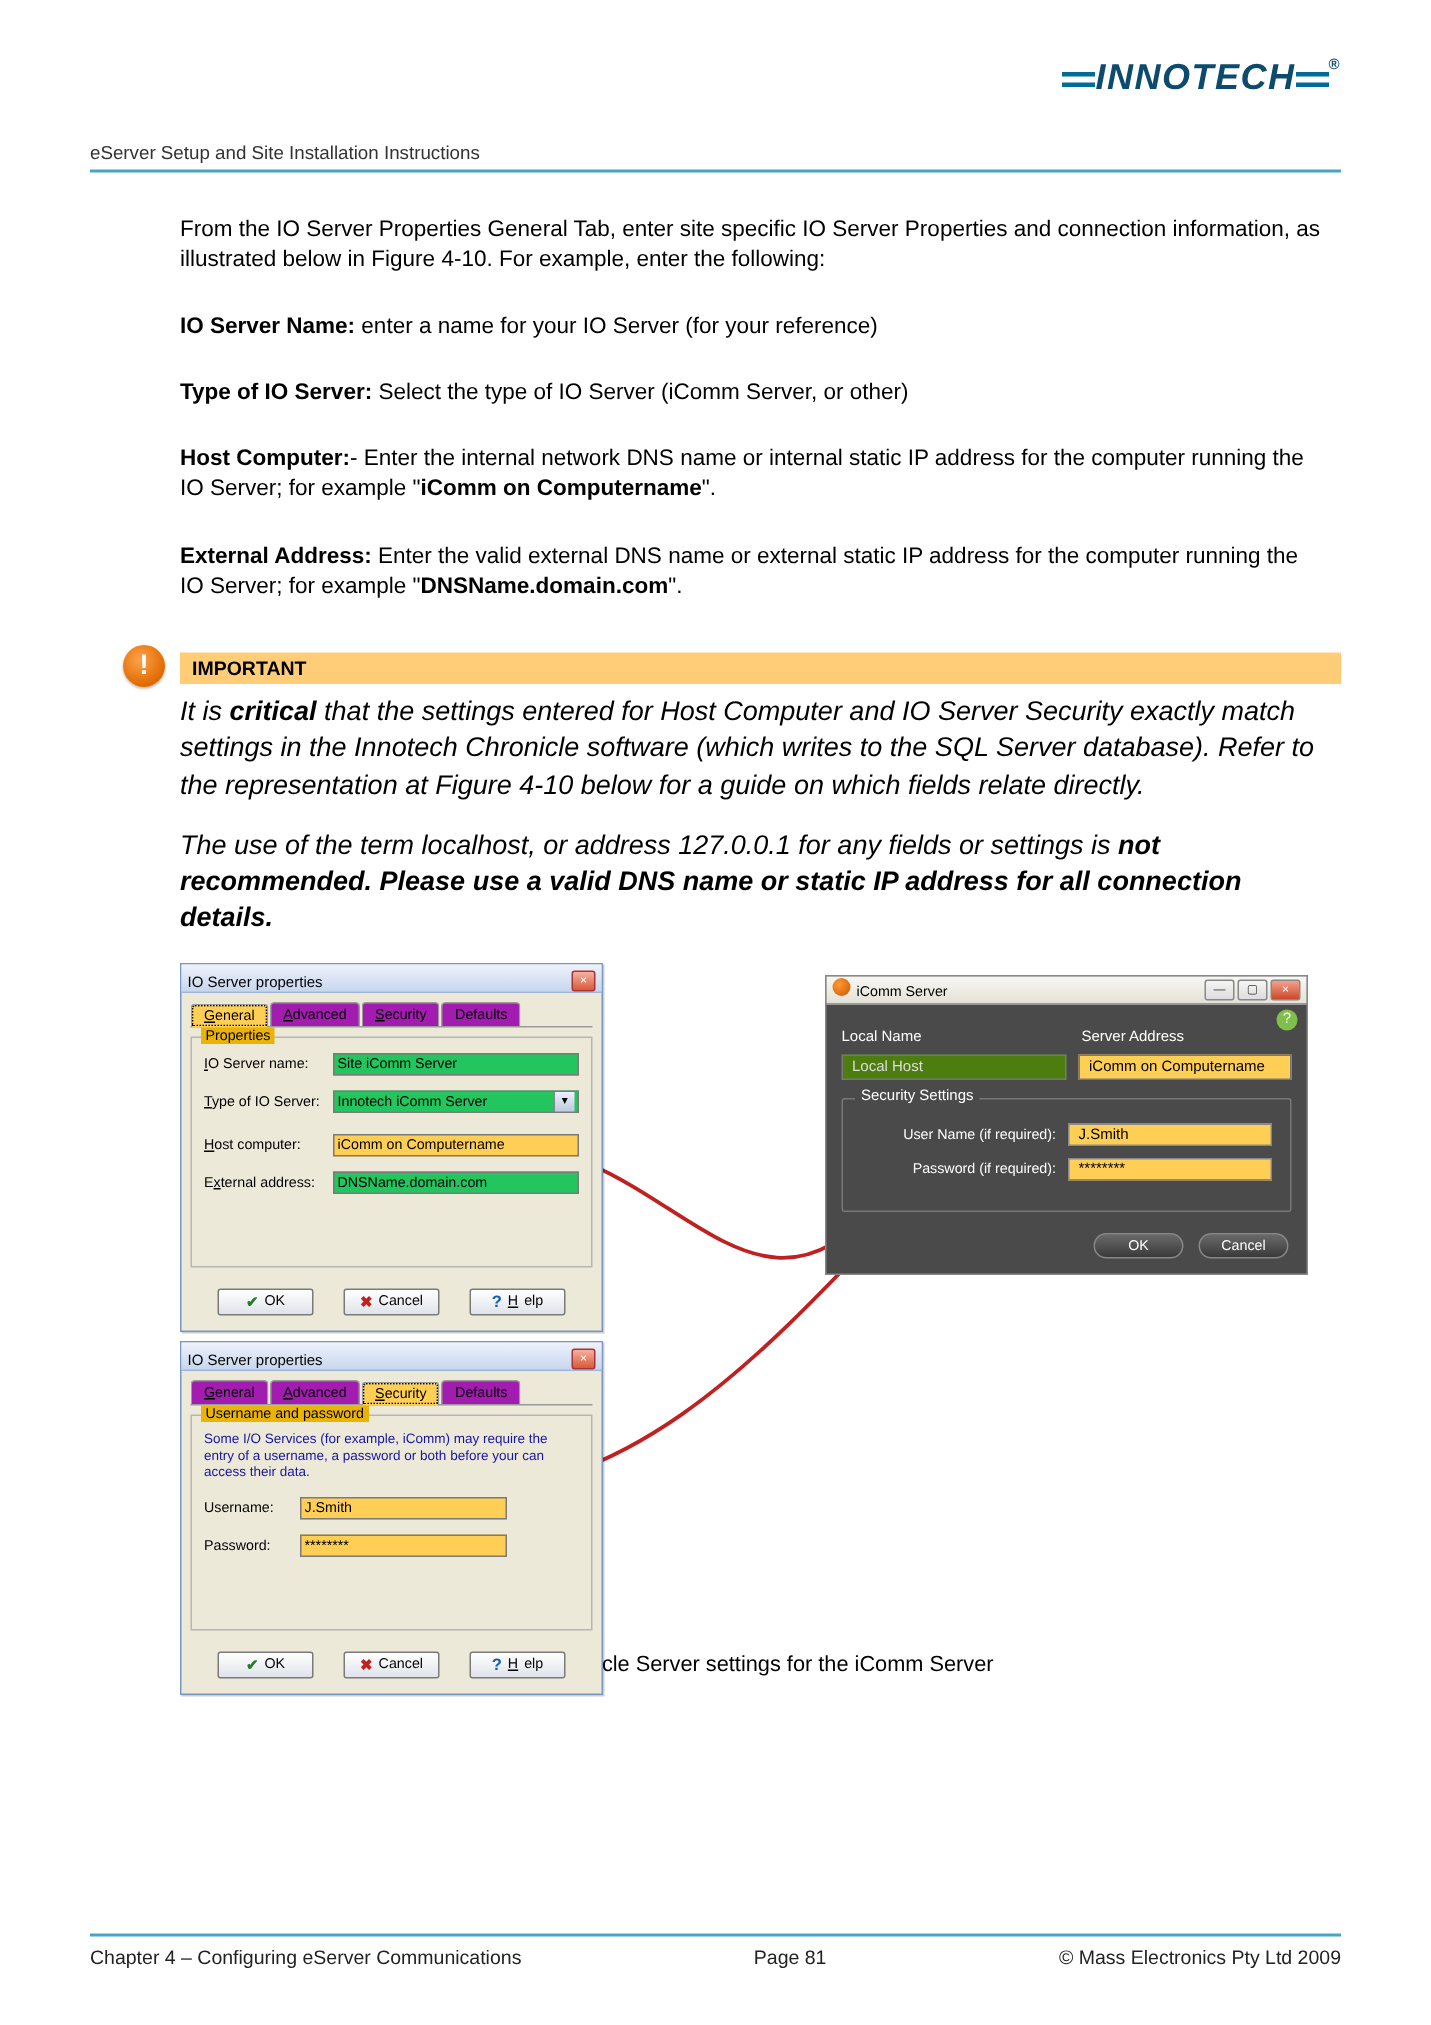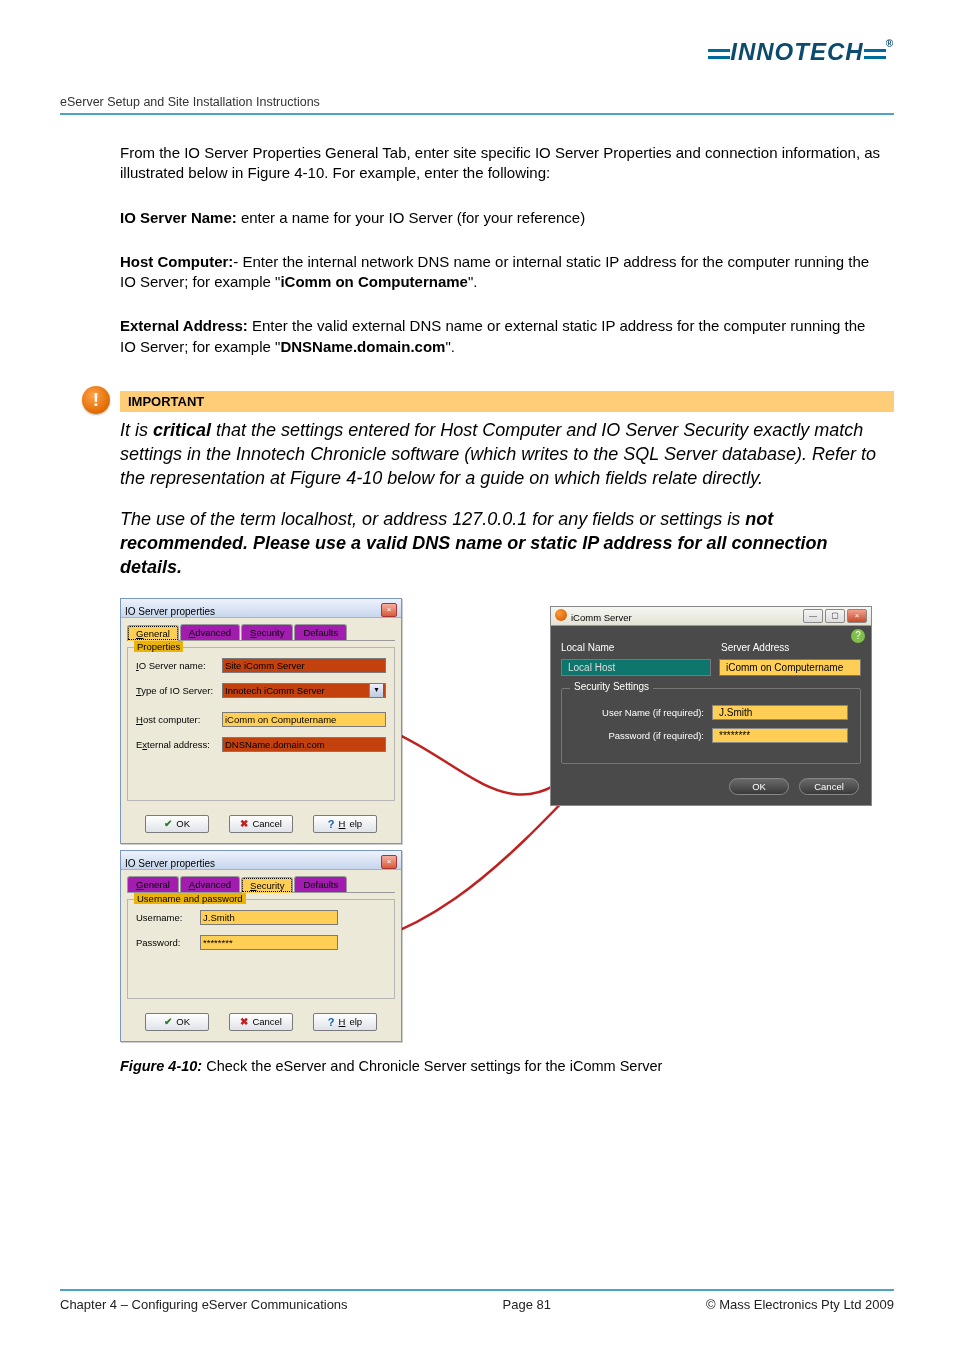--- a/index.html
+++ b/index.html
@@ -178,21 +178,21 @@
     padding: 0 3px;
     font-size: 9.5px;
   }
   .dlg .row { display:flex; align-items:center; margin-bottom:10px; gap:6px; }
   .dlg .row label { width: 80px; text-align:left; }
   .dlg .row input, .dlg .row .combo {
     flex: 1;
     font: inherit;
     height: 15px;
     border: 1px solid #7a7a7a;
-    background:#c2410c;
+    background:#22c55e;
     padding: 0 2px;
     box-sizing: border-box;
   }
   .dlg .row .combo { display:flex; align-items:center; justify-content:space-between; }
   .dlg .row .combo .arrow {
     width:13px; height:13px;
     background: linear-gradient(#eef,#bcd);
     border-left:1px solid #888;
     text-align:center; line-height:12px; font-size:8px;
   }
@@ -241,21 +241,21 @@
     font-size:8px; text-align:center; line-height:11px; color:#333;
   }
   .dlgDark .winctrls2 span.close { background:linear-gradient(#f5a08b,#c94a2c); color:#fff; }
   .dlgDark .helpq { position:absolute; right:6px; top:22px; width:14px; height:14px; border-radius:50%; background:#7fbf4a; color:#fff; font-size:10px; text-align:center; line-height:14px; }
 
   .dlgDark .hdr { display:flex; padding: 16px 10px 6px 10px; font-size:10px; color:#fff; }
   .dlgDark .hdr .c1 { flex:1; }
   .dlgDark .hdr .c2 { width: 140px; }
   .dlgDark .valrow { display:flex; padding: 0 10px 6px 10px; }
   .dlgDark .valrow .c1, .dlgDark .valrow .c2 {
-    background:#0f766e; border:1px solid #777;
+    background:#4d7c0f; border:1px solid #777;
     padding:2px 6px; font-size:10px;
   }
   .dlgDark .valrow .c1 { flex:1; color:#ddd; margin-right:8px;}
   .dlgDark .valrow .c2 { width:128px; background:#ffcf55; color:#000; }
   .dlgDark .section {
     margin: 6px 10px;
     border:1px solid #777;
     border-radius:2px;
     padding: 16px 12px 12px 12px;
     position:relative;
@@ -314,20 +314,23 @@
 
   <div class="doc-header">eServer Setup and Site Installation Instructions</div>
 
   <div class="body-text">
     <p>From the IO Server Properties General Tab, enter site specific IO Server Properties and connection information, as illustrated below in Figure 4-10.  For example, enter the following:</p>
 
     <p>
       <span class="lead">IO Server Name:</span><span> enter a name for your IO Server (for your reference)</span>
     </p>
 
+    <p>
+      <span class="lead">Type of IO Server:</span><span> Select the type of IO Server (iComm Server, or other)</span>
+    </p>
 
     <p>
       <span class="lead">Host Computer:</span><span>- Enter the internal network DNS name or internal static IP address for the computer running the IO Server; for example "</span><span class="lead">iComm on Computername</span><span>".</span>
     </p>
 
     <p>
       <span class="lead">External Address:</span><span> Enter the valid external DNS name or external static IP address for the computer running the IO Server; for example "</span><span class="lead">DNSName.domain.com</span><span>".</span>
     </p>
   </div>
 
@@ -405,20 +408,21 @@
           </div>
       </div>
       <div class="tabs">
         <div class="tab"><span class="ul">G</span>eneral</div>
         <div class="tab"><span class="ul">A</span>dvanced</div>
         <div class="tab active hilite"><span class="ul">S</span>ecurity</div>
         <div class="tab">Defaults</div>
       </div>
       <div class="group">
         <div class="legend">Username and password</div>
+        <div style="color:#1616a0; font-size:9px; line-height:1.25; margin-bottom:10px;">Some I/O Services (for example, iComm) may require the entry of a username,  a password or both before your can access their data.</div>
         <div class="row">
           <label style="width:58px">Username:</label>
           <input class="hi" style="flex: 0 0 110px;" value="J.Smith">
         </div>
         <div class="row">
           <label style="width:58px">Password:</label>
           <input class="hi" style="flex: 0 0 110px;" value="********">
         </div>
         <div style="height:30px"></div>
       </div>

